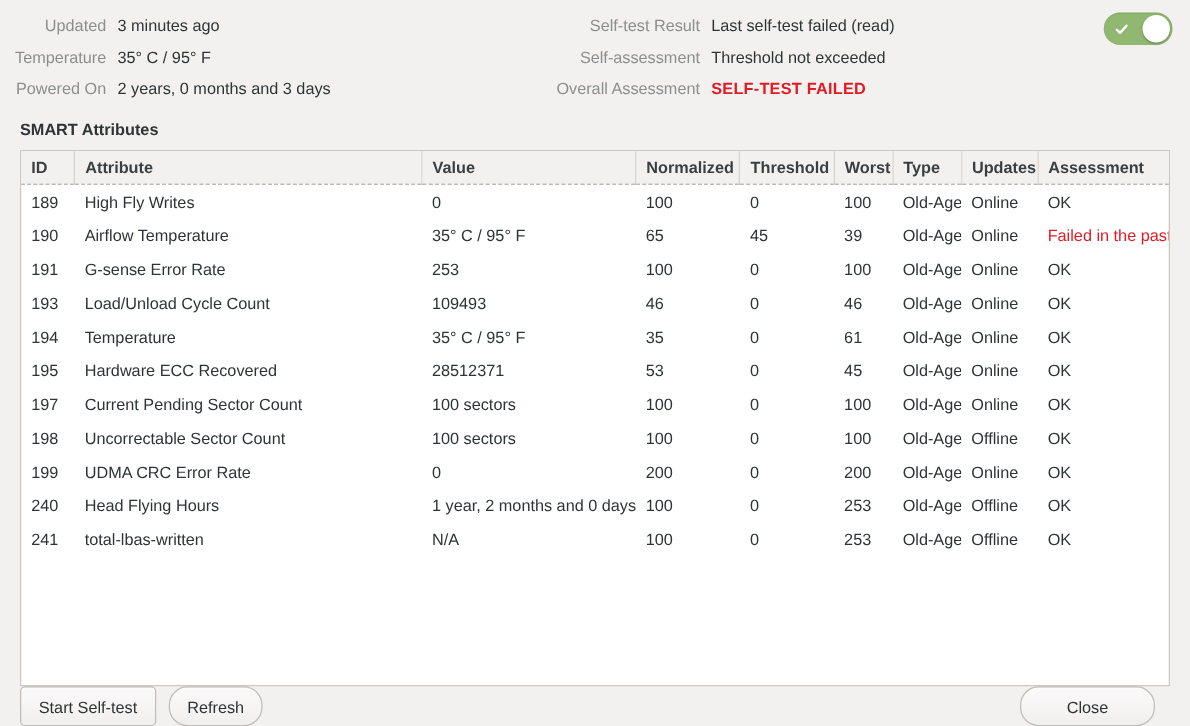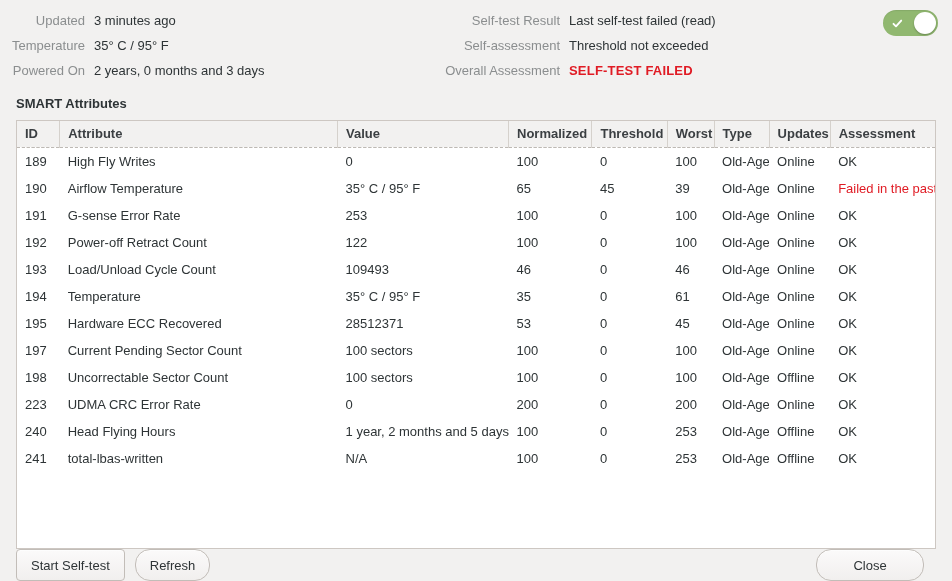--- a/index.html
+++ b/index.html
@@ -283,31 +283,20 @@
             <td>G-sense Error Rate</td>
             <td>253</td>
             <td>100</td>
             <td>0</td>
             <td>100</td>
             <td>Old-Age</td>
             <td>Online</td>
             <td>OK</td>
           </tr>
           <tr>
-            <td>192</td>
-            <td>Power-off Retract Count</td>
-            <td>122</td>
-            <td>100</td>
-            <td>0</td>
-            <td>100</td>
-            <td>Old-Age</td>
-            <td>Online</td>
-            <td>OK</td>
-          </tr>
-          <tr>
             <td>193</td>
             <td>Load/Unload Cycle Count</td>
             <td>109493</td>
             <td>46</td>
             <td>0</td>
             <td>46</td>
             <td>Old-Age</td>
             <td>Online</td>
             <td>OK</td>
           </tr>
@@ -349,34 +338,34 @@
             <td>Uncorrectable Sector Count</td>
             <td>100 sectors</td>
             <td>100</td>
             <td>0</td>
             <td>100</td>
             <td>Old-Age</td>
             <td>Offline</td>
             <td>OK</td>
           </tr>
           <tr>
-            <td>223</td>
+            <td>199</td>
             <td>UDMA CRC Error Rate</td>
             <td>0</td>
             <td>200</td>
             <td>0</td>
             <td>200</td>
             <td>Old-Age</td>
             <td>Online</td>
             <td>OK</td>
           </tr>
           <tr>
             <td>240</td>
             <td>Head Flying Hours</td>
-            <td>1 year, 2 months and 5 days</td>
+            <td>1 year, 2 months and 0 days</td>
             <td>100</td>
             <td>0</td>
             <td>253</td>
             <td>Old-Age</td>
             <td>Offline</td>
             <td>OK</td>
           </tr>
           <tr>
             <td>241</td>
             <td>total-lbas-written</td>

